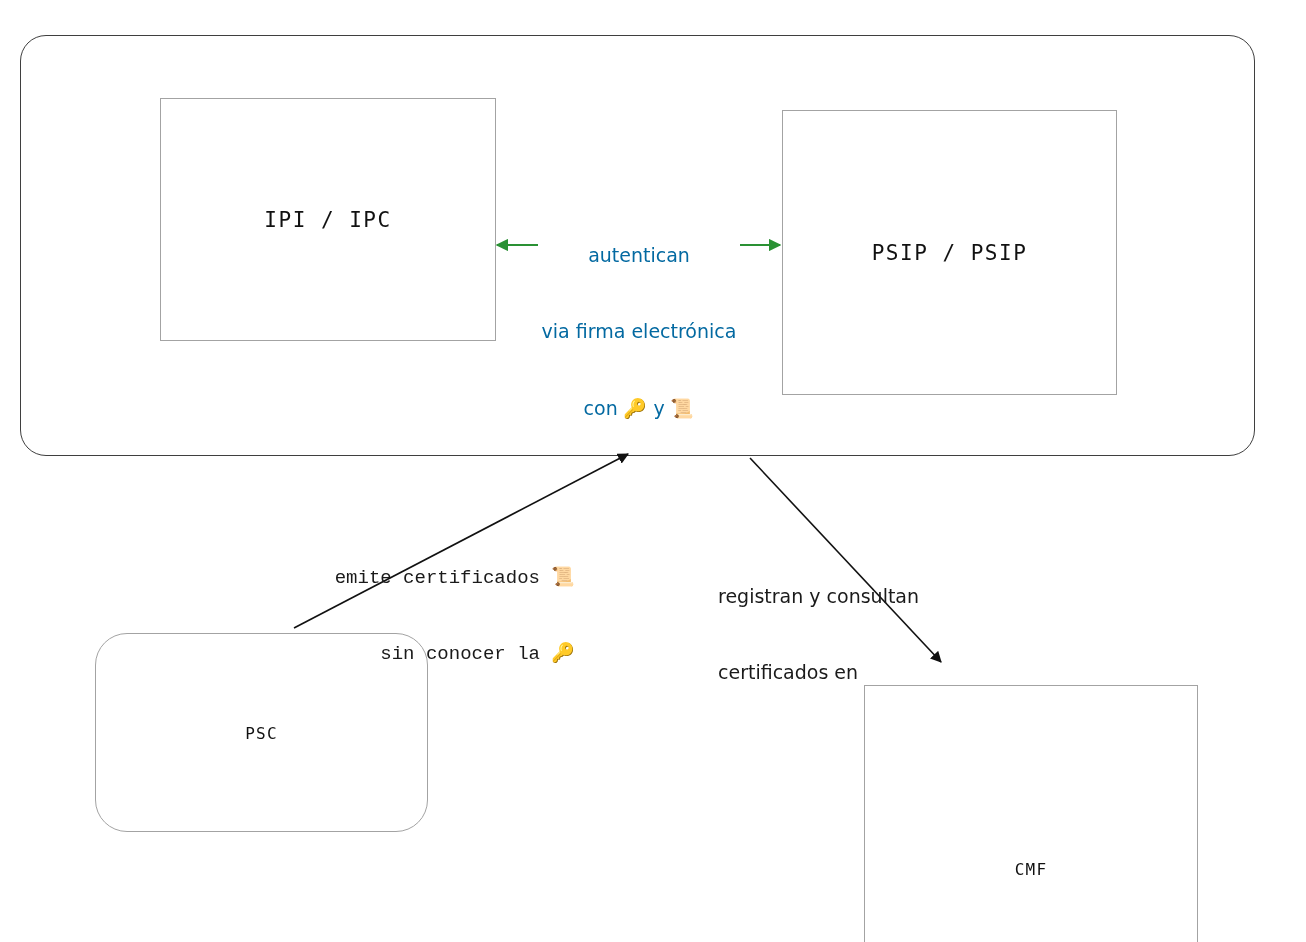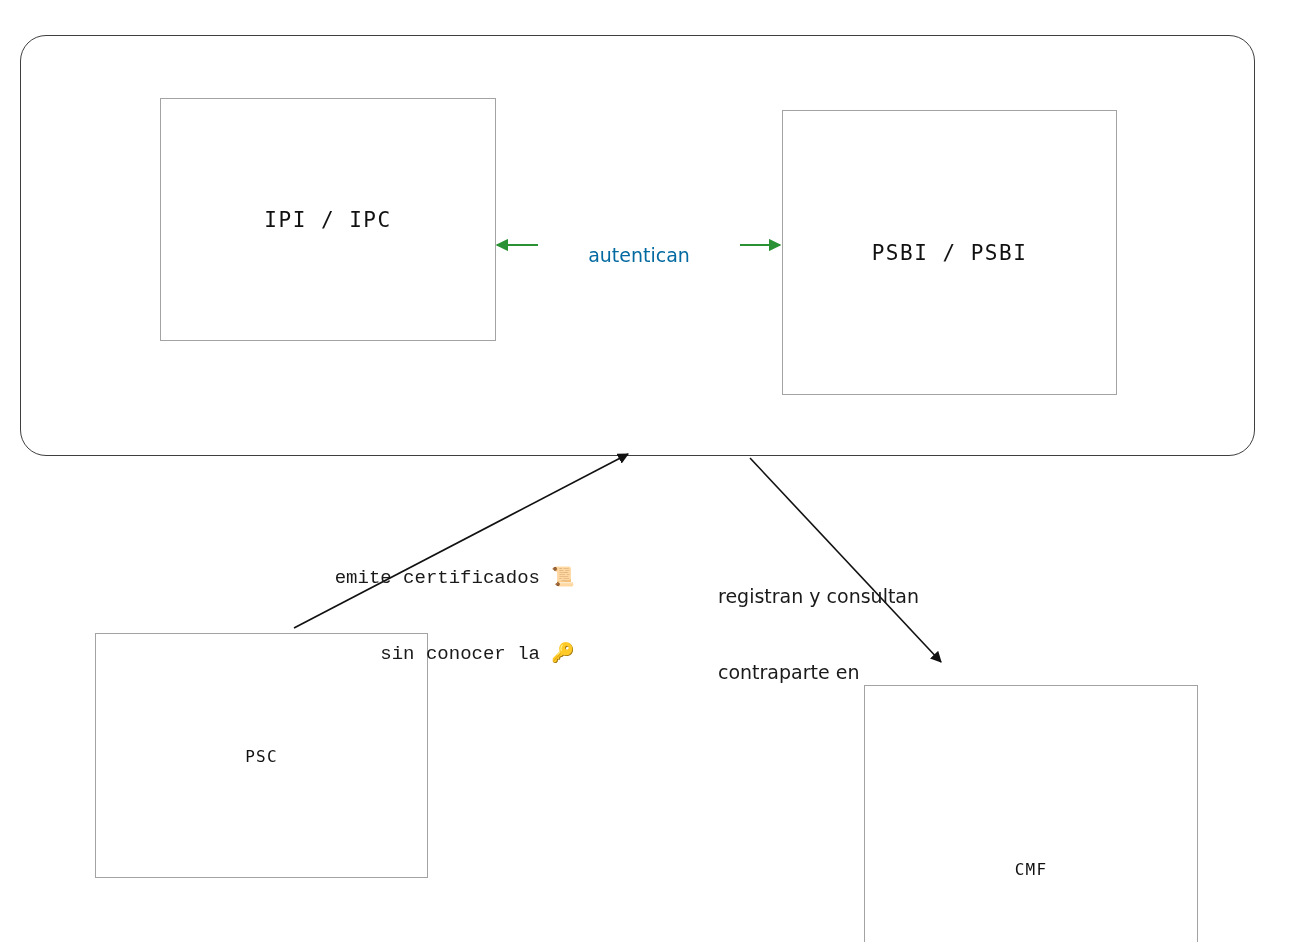--- a/index.html
+++ b/index.html
@@ -92,24 +92,24 @@
 
 <div id="canvas">
 
   <div class="group-box" style="left:20px; top:35px; width:1235px; height:421px;"></div>
 
   <div class="node-box mono-lg" style="left:160px; top:98px; width:336px; height:243px;">
     <div class="node-label">IPI / IPC</div>
   </div>
 
   <div class="node-box mono-lg" style="left:782px; top:110px; width:335px; height:285px;">
-    <div class="node-label">PSBI / PSBI</div>
+    <div class="node-label">PSIP / PSIP</div>
   </div>
 
-  <div class="node-box mono-sm" style="left:95px; top:633px; width:333px; height:245px;">
+  <div class="node-box mono-sm" style="left:95px; top:633px; width:333px; height:199px;border-radius:32px;">
     <div class="node-label">PSC</div>
   </div>
 
   <div class="node-box mono-sm" style="left:864px; top:656px; width:334px; height:368px;margin-top:29px;">
     <div class="node-label">CMF</div>
   </div>
 
   <svg class="svg-layer" viewBox="0 0 1306 942">
     <defs>
       <marker id="arrow-green" viewBox="0 0 10 10" refX="9" refY="5" markerWidth="7" markerHeight="7" orient="auto-start-reverse">
@@ -124,25 +124,27 @@
 
     <line x1="740" y1="245" x2="780" y2="245" stroke="#2a9134" stroke-width="1.8" marker-end="url(#arrow-green)"></line>
 
     <line x1="294" y1="628" x2="628" y2="454" stroke="#111111" stroke-width="1.6" marker-end="url(#arrow-black)"></line>
 
     <line x1="750" y1="458" x2="941" y2="662" stroke="#111111" stroke-width="1.6" marker-end="url(#arrow-black)"></line>
   </svg>
 
   <div class="edge-label green align-center" style="left:500px; top:192px; width:278px;">
     <span class="lbl-line">autentican</span>
+    <span class="lbl-line">via firma electrónica</span>
+    <span class="lbl-line">con 🔑 y 📜</span>
   </div>
 
   <div class="edge-label black align-right" style="left:300px; top:515px; width:275px;font-family:Liberation Mono, monospace;">
     <span class="lbl-line">emite certificados 📜</span>
     <span class="lbl-line">sin conocer la 🔑</span>
   </div>
 
   <div class="edge-label black align-center" style="left:718px; top:533px; width:246px;">
     <span class="lbl-line">registran y consultan</span>
-    <span class="lbl-line">contraparte en</span>
+    <span class="lbl-line">certificados en</span>
   </div>
 
 </div>
 
 </body></html>

